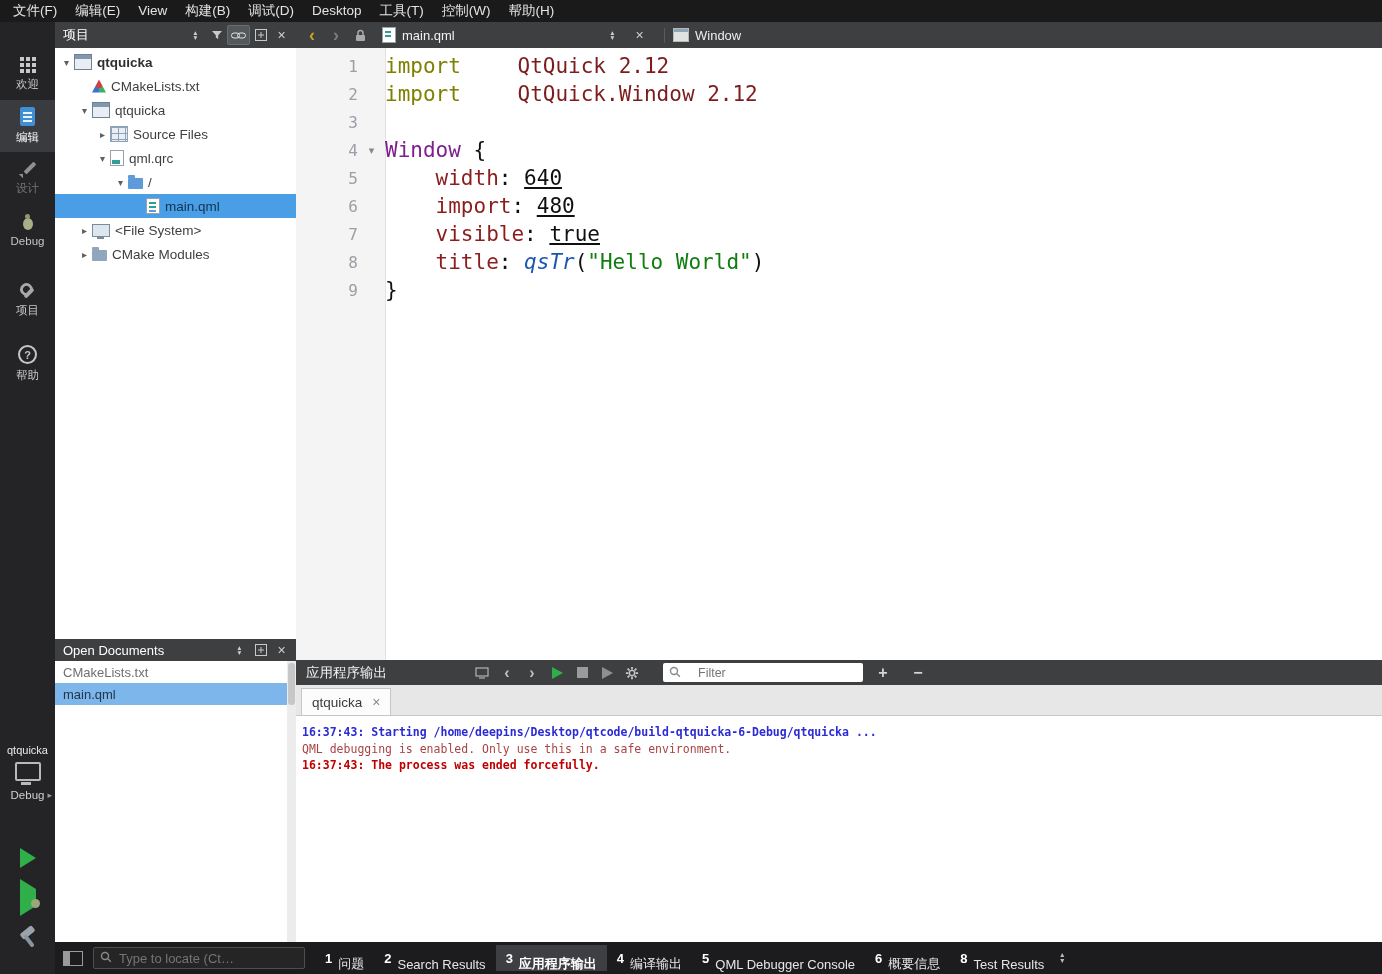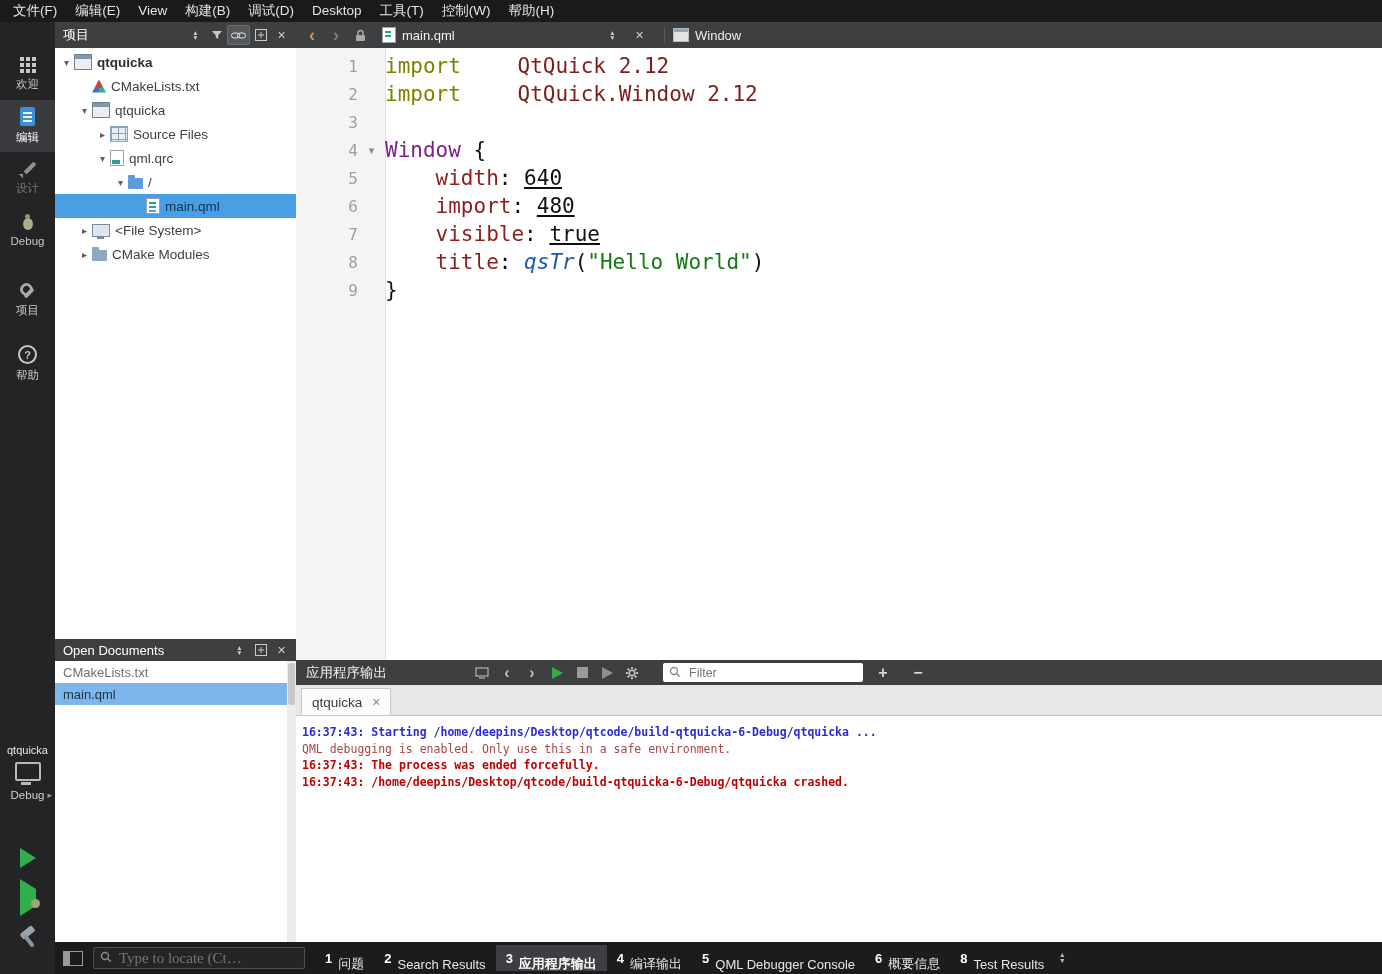--- a/index.html
+++ b/index.html
@@ -121,41 +121,41 @@
   
   #output{position:absolute;left:296px;top:660px;width:1086px;height:282px;display:flex;flex-direction:column;background:#fff;}
   #out-head{height:25px;background:#3d3f41;display:flex;align-items:center;flex:none;}
   #out-title{font-size:13.5px;color:#f0f0f0;padding-left:10px;width:168px;flex:none;}
   .oico{width:16px;height:16px;display:flex;align-items:center;justify-content:center;margin-right:9px;flex:none;}
   .g-prev::before{content:"‹";color:#c0c0c0;font-size:16px;font-weight:bold;}
   .g-next::before{content:"›";color:#c0c0c0;font-size:16px;font-weight:bold;}
   .tri-sm{width:0;height:0;border-left:11px solid #2fae49;border-top:6.5px solid transparent;border-bottom:6.5px solid transparent;}
   .tri-gray{width:0;height:0;border-left:11px solid #8f8f8f;border-top:6.5px solid transparent;border-bottom:6.5px solid transparent;}
   .stop-sm{width:11px;height:11px;background:#9b9b9b;}
-  .filter-box{display:flex;align-items:center;gap:6px;background:#ffffff;border-radius:2px;height:19px;width:188px;padding:0 6px;margin-left:14px;flex:none;}
+  .filter-box{display:flex;align-items:center;gap:15px;background:#ffffff;border-radius:2px;height:19px;width:188px;padding:0 6px;margin-left:14px;flex:none;}
   .filter-box input{flex:1;border:0;outline:0;font-size:12.5px;color:#333;background:transparent;font-family:"Liberation Sans",sans-serif;}
   .g-plus::before{content:"+";color:#d5d5d5;font-size:16px;font-weight:bold;}
   .g-minus::before{content:"−";color:#d5d5d5;font-size:16px;font-weight:bold;}
   .g-plus{margin-left:12px;} .g-minus{margin-left:10px;}
 
   #out-tabs{height:30px;background:#e7e7e7;border-bottom:1px solid #c6c6c6;display:flex;align-items:stretch;padding-left:5px;flex:none;}
   .otab{margin-top:3px;background:#fcfcfc;border:1px solid #c6c6c6;border-bottom:0;display:flex;align-items:center;gap:10px;padding:0 10px;font-size:13.5px;color:#3a3a3a;}
   .otab .g-close::before{color:#888;}
 
   #log{flex:1;background:#fff;padding:8px 0 0 6px;font-family:"DejaVu Sans Mono",monospace;font-size:11.5px;line-height:16.5px;}
   .log-info{color:#2b2bd5;font-weight:bold;}
   .log-stderr{color:#aa4444;}
   .log-error{color:#c00000;font-weight:bold;}
 
   
   #statusbar{position:absolute;left:55px;top:942px;width:1327px;height:32px;background:#1c1c1e;display:flex;align-items:center;padding:0 8px;color:#ddd;}
   .sb-toggle{width:18px;height:13px;border:1px solid #9a9a9a;position:relative;margin-right:10px;flex:none;}
   .sb-toggle::before{content:"";position:absolute;left:0;top:0;width:6px;height:100%;background:#9a9a9a;}
   #locator{width:198px;height:20px;background:#252525;border:1px solid #4e4e4e;border-radius:2px;display:flex;align-items:center;padding:0 6px;gap:5px;flex:none;margin-right:10px;}
-  #locator input{background:transparent;border:none;outline:none;color:#9a9a9a;font-size:15px;width:100%;font-family:Liberation Serif, serif;}
+  #locator input{background:transparent;border:none;outline:none;color:#9a9a9a;font-size:13px;width:100%;font-family:Liberation Sans, sans-serif;}
   #panes{display:flex;align-items:center;height:100%;}
   .pane{display:flex;gap:6px;padding:0 10px;height:26px;align-items:center;font-size:13px;white-space:nowrap;}
   .pane.active{background:#3e3f42;}
   .pnum{font-weight:bold;color:#fff;}
   .plabel{color:#e6e6e6;margin-top:12px;}
   .pane.active .plabel{font-weight:bold;color:#fff;}
   .sb-arrows{display:inline-flex;flex-direction:column;align-items:center;line-height:6px;font-size:8px;color:#bbb;margin-left:6px;}
   .sb-arrows::before{content:"▴";} .sb-arrows::after{content:"▾";}
 </style>
 </head>
@@ -423,21 +423,20 @@
     <div id="out-tabs">
       <div class="otab">
         <span>qtquicka</span>
         <span class="g-close"></span>
       </div>
     </div>
     <div id="log">
         <div class="logline log-info">16:37:43: Starting /home/deepins/Desktop/qtcode/build-qtquicka-6-Debug/qtquicka ...</div>
         <div class="logline log-stderr">QML debugging is enabled. Only use this in a safe environment.</div>
         <div class="logline log-error">16:37:43: The process was ended forcefully.</div>
-        <div class="logline log-error">16:37:43: /home/deepins/Desktop/qtcode/build-qtquicka-6-Debug/qtquicka crashed.</div>
       </div>
   </div>
 
   <div id="statusbar">
     <span class="sb-toggle"></span>
     <div id="locator">
       <span>
         <svg width="12" height="12" viewBox="0 0 12 12">
             <circle cx="5" cy="5" r="3.5" fill="none" stroke="#8a8a8a" stroke-width="1.4"></circle>
             <path d="M7.8 7.8l3 3" stroke="#8a8a8a" stroke-width="1.4"></path>

